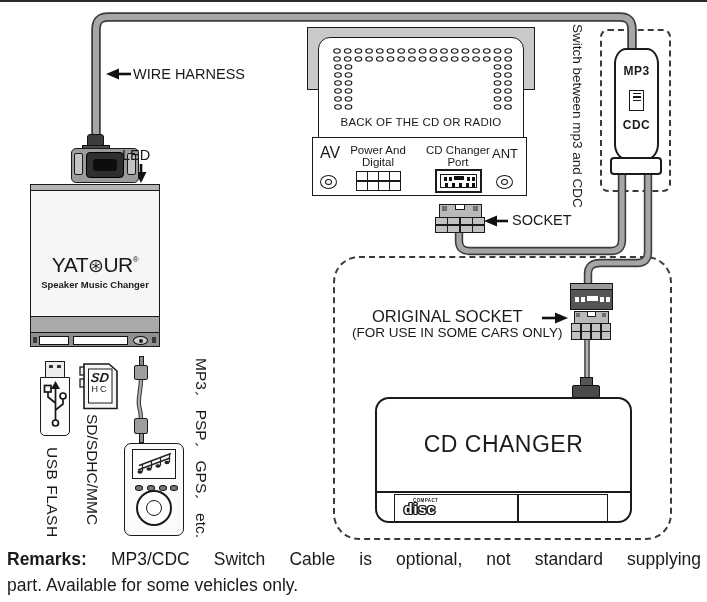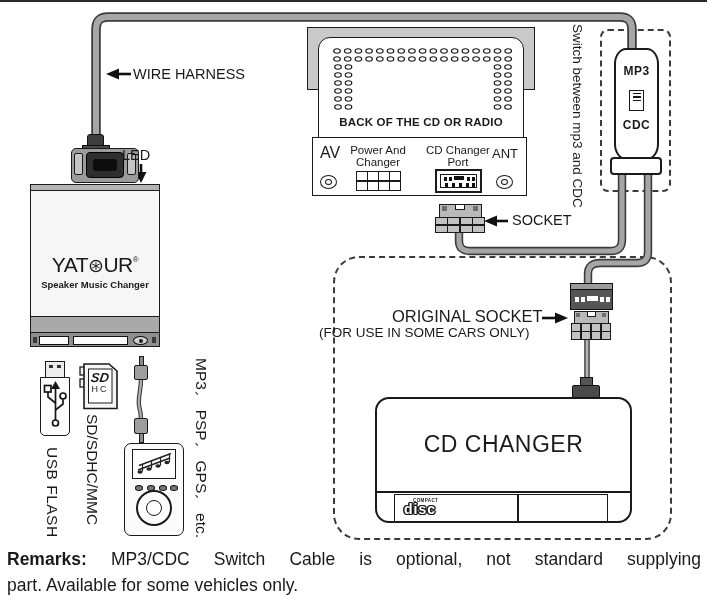--- a/index.html
+++ b/index.html
@@ -43,30 +43,30 @@
 </style>
 </head>
 <body>
 
 <div class="canvas">
 
   <div class="abs z1" style="left:0;top:0;width:707px;height:2px;background:#2a2a2a;"></div>
 
   <div class="abs z1 bd" style="left:307px;top:27px;width:228px;height:63px;background:#c9c9c9;"></div>
   <div class="abs z1 bd" style="left:318px;top:37px;width:206px;height:101px;background:#fff;border-radius:12px 12px 0 0;"></div>
-  <div class="abs z3 ctr lbl" style="left:318px;top:114px;width:206px;height:16px;font-size:11.5px;font-weight:bold;letter-spacing:.2px;">BACK OF THE CD OR RADIO</div>
+  <div class="abs z3 ctr lbl" style="left:318px;top:114px;width:206px;height:16px;font-size:11.5px;font-weight:normal;letter-spacing:.2px;">BACK OF THE CD OR RADIO</div>
 
   <div class="abs z1 bd" style="left:312px;top:137px;width:215px;height:59px;background:#fff;"></div>
   <div class="abs z3 ctr" style="left:316px;top:146px;width:28px;height:14px;font-size:16px;">AV</div>
   <div class="abs z3 circ" style="left:320px;top:175px;width:17px;height:14px;"></div>
   <div class="abs z3 circ" style="left:325px;top:179px;width:7px;height:6px;"></div>
 
   <div class="abs z3 ctr" style="left:344px;top:143px;width:68px;height:26px;font-size:11.5px;line-height:12.5px;">
     <span><span>Power And</span><br>
-          <span>Changer</span></span>
+          <span>Digital</span></span>
   </div>
   <div class="abs z3 grid8" style="left:356px;top:171px;width:45px;height:20px;">
     <div></div>
       <div></div>
       <div></div>
       <div></div>
       <div></div>
       <div></div>
       <div></div>
       <div></div>
@@ -116,22 +116,22 @@
       <div></div>
       <div></div>
       <div></div>
       <div></div>
       <div></div>
       <div></div>
       <div></div>
   </div>
   <div class="abs z3 lbl" style="left:512px;top:212px;font-size:14.5px;">SOCKET</div>
 
-  <div class="abs z3 lbl" style="left:392px;top:307px;font-size:16.5px;">ORIGINAL SOCKET</div>
-  <div class="abs z3 lbl" style="left:319px;top:325px;font-size:13.5px;">(FOR USE IN SOME CARS ONLY)</div>
+  <div class="abs z3 lbl" style="left:372px;top:307px;font-size:16.5px;">ORIGINAL SOCKET</div>
+  <div class="abs z3 lbl" style="left:352px;top:325px;font-size:13.5px;">(FOR USE IN SOME CARS ONLY)</div>
 
   <div class="abs z3" style="left:570px;top:283px;width:43px;height:27px;background:#555;border:1.6px solid #111;box-sizing:border-box;">
     <div class="abs" style="left:0;top:0;width:100%;height:6px;background:#9a9a9a;border-bottom:1px solid #111;box-sizing:border-box;"></div>
     <div class="abs" style="left:4px;top:13px;width:4px;height:5px;background:#fff;"></div>
     <div class="abs" style="left:10px;top:13px;width:4px;height:5px;background:#fff;"></div>
     <div class="abs" style="left:16px;top:12px;width:11px;height:5px;background:#fff;"></div>
     <div class="abs" style="left:29px;top:13px;width:4px;height:5px;background:#fff;"></div>
     <div class="abs" style="left:35px;top:13px;width:4px;height:5px;background:#fff;"></div>
   </div>
 

